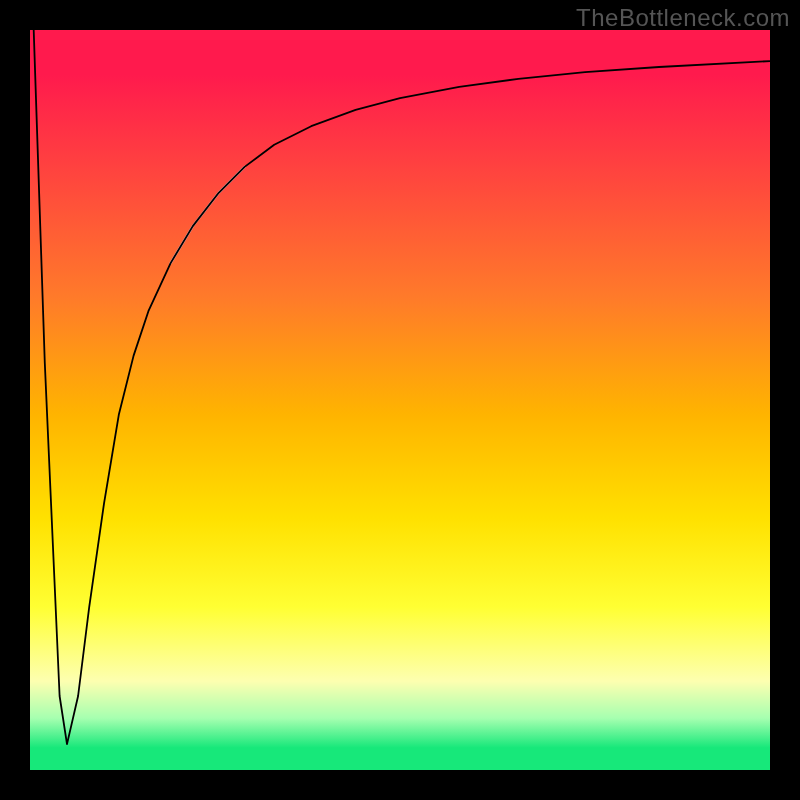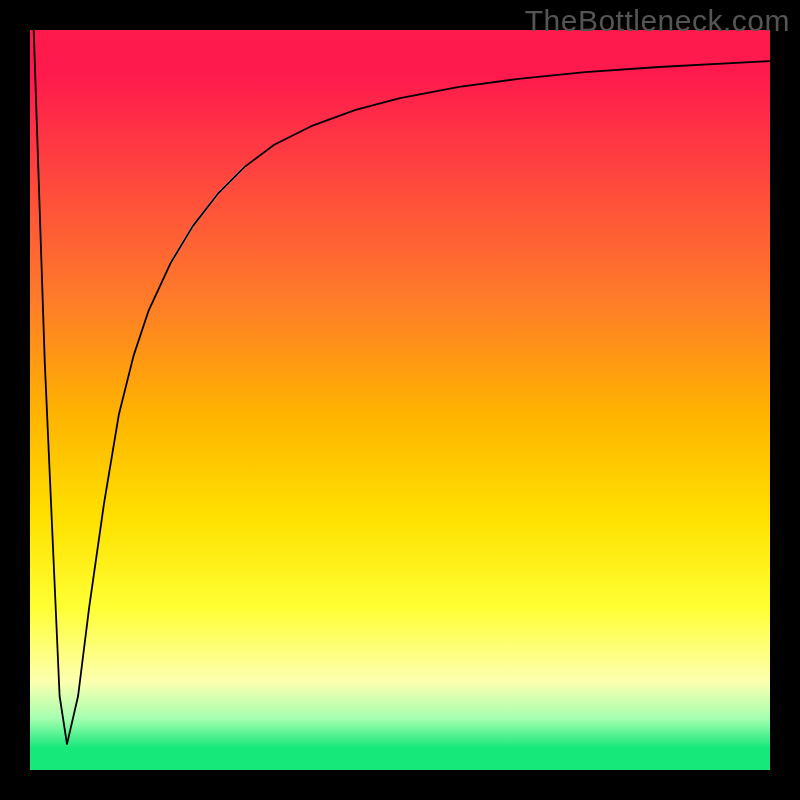--- a/index.html
+++ b/index.html
@@ -15,21 +15,21 @@
     position: relative;
     width: 800px;
     height: 800px;
     background: #000;
   }
   .watermark {
     position: absolute;
     top: 4px;
     right: 10px;
     color: #555;
-    font-size: 30px;
+    font-size: 24px;
     z-index: 50;
     letter-spacing: 0.5px;
   }
   .plot-area {
     position: absolute;
     left: 30px;
     top: 30px;
     width: 740px;
     height: 740px;
     overflow: hidden;

